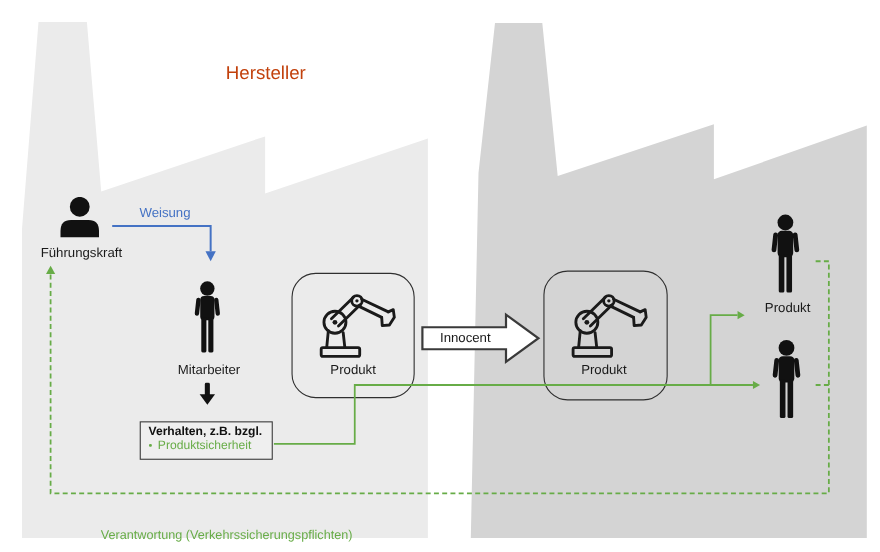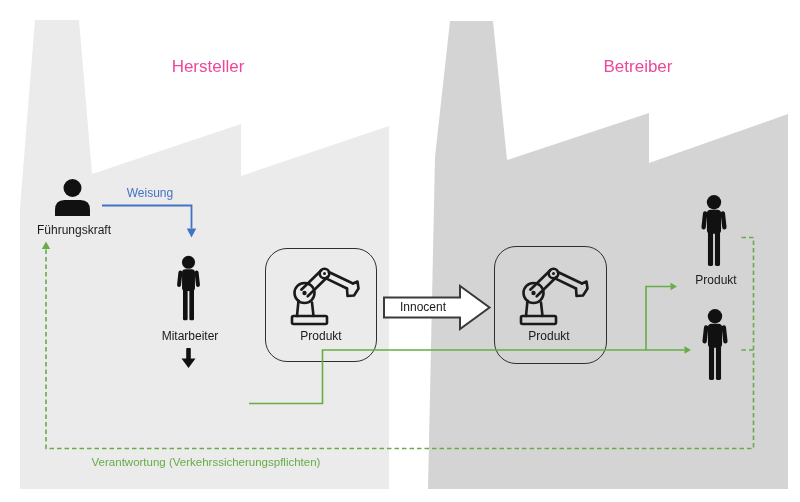--- a/index.html
+++ b/index.html
@@ -1,21 +1,21 @@
 <!DOCTYPE html>
 <html style="--green: #67ac47; --blue: #4472c4; --factory-light: #ebebeb; --factory-dark: #d4d4d4; --box-fill: #efefef; --ink: #1a1a1a;"><head>
 <meta charset="utf-8">
 <style>
   html,body{margin:0;padding:0;background:#fff;}
   .stage{position:relative;width:800px;height:502px;background:#fff;overflow:hidden;
          font-family:"Liberation Sans", sans-serif;color:var(--ink,#1a1a1a);}
   .layer{position:absolute;left:0;top:0;width:800px;height:502px;}
   .abs{position:absolute;}
   .lbl{position:absolute;text-align:center;font-size:12px;line-height:14px;color:#1a1a1a;}
-  .title{position:absolute;text-align:center;font-size:17px;color:#ec4899;}
+  .title{position:absolute;text-align:right;font-size:17px;color:#c2410c;}
   .green-t{color:var(--green,#67ac47);}
   .blue-t{color:var(--blue,#4472c4);}
   .rbox{position:absolute;border:1.6px solid #2f2f2f;border-radius:22px;background:transparent;}
   .vbox{position:absolute;left:127px;top:383px;width:121px;height:35px;background:var(--box-fill,#efefef);
         border:1.8px solid #3a3a3a;box-sizing:border-box;padding:2px 0 0 7px;}
   .vtitle{font-size:11px;font-weight:bold;line-height:13px;color:#111;white-space:nowrap;}
   .vbullet{font-size:11px;line-height:13px;white-space:nowrap;color:var(--green,#67ac47);}
   .vbullet .dot{font-size:10px;margin-right:5px;}
   .f-light{fill:var(--factory-light,#ebebeb);}
   .f-dark{fill:var(--factory-dark,#d4d4d4);}
@@ -31,21 +31,20 @@
 <body>
 
 <div class="stage">
 
   <svg class="layer" viewBox="0 0 800 502">
     <polygon class="f-light" points="35,20 79,20 92,174 241,124 241,176 389,126 389,489 20,489 20,208"></polygon>
     <polygon class="f-dark" points="450,21 493,21 507,160 649,113 649,163 788,114 788,489 428,489 435,157"></polygon>
   </svg>
 
   <div class="title" style="left:138px;top:57px;width:140px">Hersteller</div>
-  <div class="title" style="left:568px;top:57px;width:140px">Betreiber</div>
 
   <svg class="abs" style="left:54px;top:179px" width="37" height="37" viewBox="0 0 36 37">
     <circle class="ink" cx="18" cy="9" r="9"></circle>
     <path class="ink" d="M0.5,37 V31 Q0.5,21 10,21 H26 Q35.5,21 35.5,31 V37 Z"></path>
   </svg>
 
   <svg class="abs" style="left:173px;top:252px" width="31" height="73" viewBox="0 0 36 76">
     <circle class="ink" cx="18" cy="7.6" r="7.6"></circle>
     <rect class="ink" x="10.5" y="15.5" width="15" height="25.5" rx="4"></rect>
     <line x1="8.6" y1="19.5" x2="7" y2="34" stroke="#111" stroke-width="4.6" stroke-linecap="round"></line>
@@ -102,20 +101,24 @@
         <circle cx="40.5" cy="11" r="4.8"></circle>
         <path d="M23.7,33.8 L43.7,14.3 M17.3,27.2 L37.3,7.7"></path>
         <path d="M44.8,9.5 L69,21 M42,15.8 L63,26"></path>
         <path d="M69,21 L73.5,19 L74.5,26 L70,33 M63,26 L63.5,33.5 L70,33"></path>
       </g>
       <circle cx="20.5" cy="30.5" r="2.2" fill="#1a1a1a"></circle>
       <circle cx="40.5" cy="11" r="1.5" fill="#1a1a1a"></circle>
     </svg>
   </div>
 
+  <div class="vbox">
+    <div class="vtitle">Verhalten, z.B. bzgl.</div>
+    <div class="vbullet"><span class="dot">•</span><span>Produktsicherheit</span></div>
+  </div>
 
   <svg class="layer" viewBox="0 0 800 502">
 
     <polygon points="384,297.5 460,297.5 460,286 489.5,307.5 460,329 460,317.5 384,317.5" fill="#ffffff" stroke="#3a3a3a" stroke-width="2"></polygon>
 
     <path class="b-line" d="M102,205.5 H191.5 V228.5"></path>
     <polygon class="b-fill" points="186.8,228.5 196.2,228.5 191.5,237.5"></polygon>
 
     <path class="g-line" d="M249,403.5 H322.5 V350 H684.5"></path>
     <polygon class="g-fill" points="684.5,346.3 684.5,353.7 691,350"></polygon>
@@ -126,15 +129,15 @@
     <polygon class="g-fill" points="41.8,249 50.2,249 46,241.5"></polygon>
   </svg>
 
   <div class="lbl" style="left:24px;top:223px;width:100px">Führungskraft</div>
   <div class="lbl blue-t" style="left:110px;top:186px;width:80px">Weisung</div>
   <div class="lbl" style="left:140px;top:329px;width:100px">Mitarbeiter</div>
   <div class="lbl" style="left:271px;top:329px;width:100px">Produkt</div>
   <div class="lbl" style="left:383px;top:300px;width:80px">Innocent</div>
   <div class="lbl" style="left:499px;top:329px;width:100px">Produkt</div>
   <div class="lbl" style="left:666px;top:273px;width:100px">Produkt</div>
-  <div class="lbl green-t" style="left:46px;top:455px;width:320px;font-size:11.5px">Verantwortung (Verkehrssicherungspflichten)</div>
+  <div class="lbl green-t" style="left:46px;top:480px;width:320px;font-size:11.5px">Verantwortung (Verkehrssicherungspflichten)</div>
 
 </div>
 
 </body></html>

